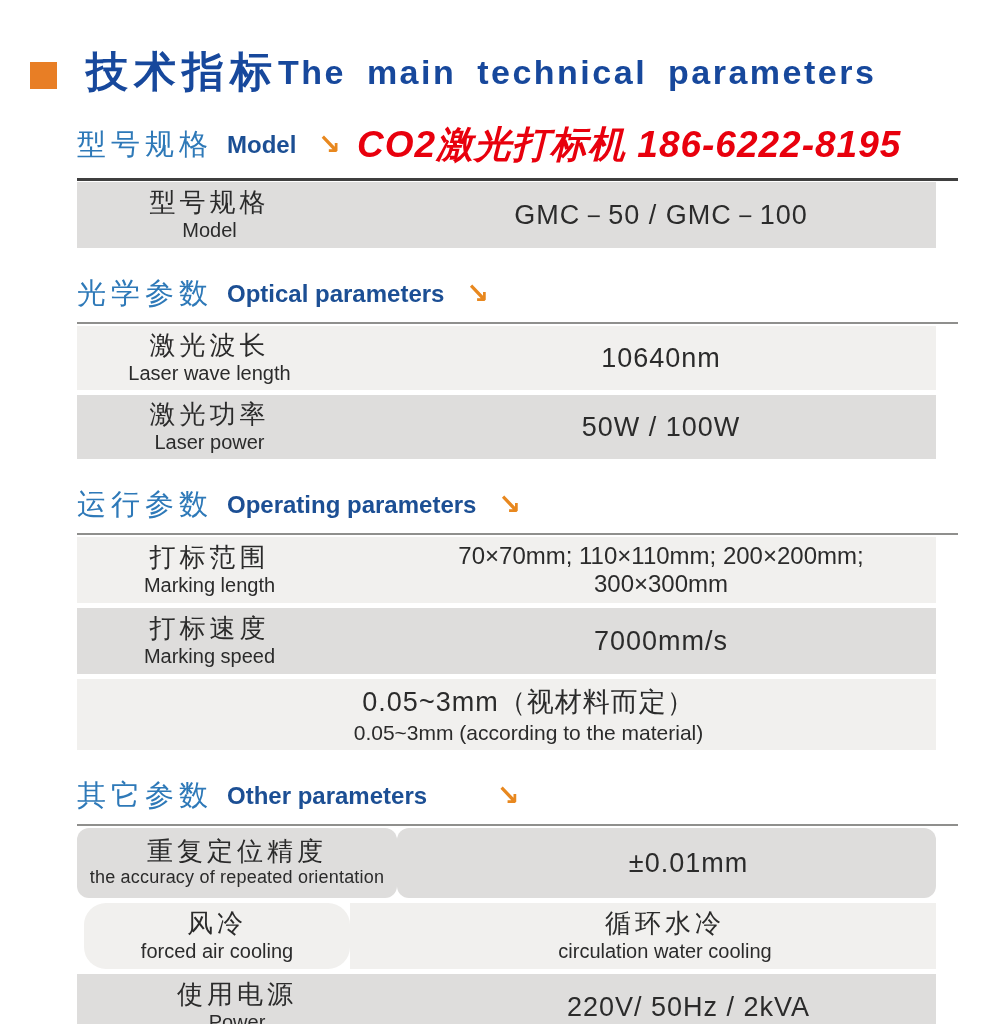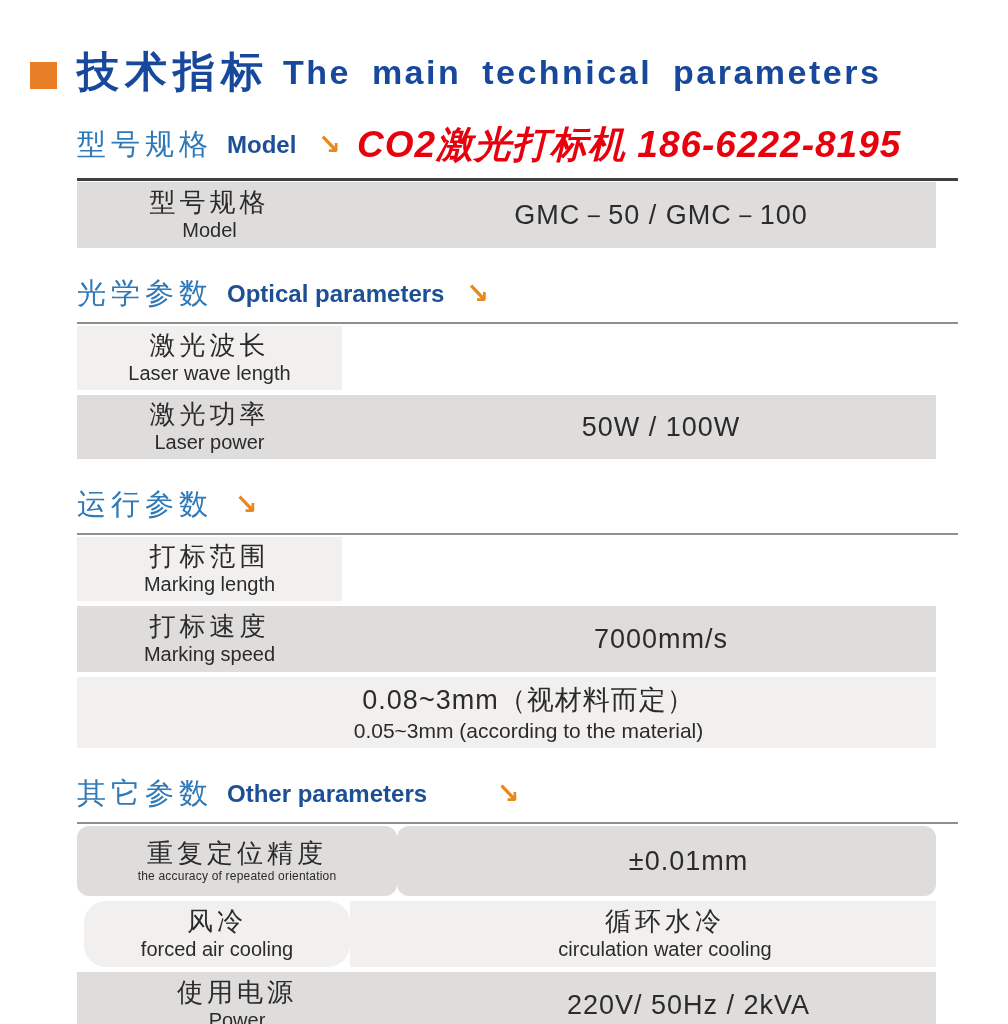--- a/index.html
+++ b/index.html
@@ -5,22 +5,22 @@
   * { margin:0; padding:0; box-sizing:border-box; }
   html,body { background:#ffffff; }
   .page {
     width:1008px; height:1024px; background:#ffffff; overflow:hidden;
     font-family:"Liberation Sans","DejaVu Sans",sans-serif; color:#2b2b2b;
     position:relative;
   }
   
   .main-title { display:flex; align-items:center; padding:44px 0 0 30px; }
   .bullet { width:27px; height:27px; background:#e87e25; flex:0 0 auto; margin-top:6px; }
-  .title-zh { font-size:42px; font-weight:bold; color:#17489c; letter-spacing:6px; margin-left:20px; }
-  .title-en { font-size:34px; font-weight:bold; color:#17489c; letter-spacing:2.5px; word-spacing:9px; margin-left:14px; white-space:nowrap; }
+  .title-zh { font-size:42px; font-weight:bold; color:#17489c; letter-spacing:6px; margin-left:29px; }
+  .title-en { font-size:34px; font-weight:bold; color:#17489c; letter-spacing:2.5px; word-spacing:9px; margin-left:0; white-space:nowrap; }
 
   
   .section-head { display:flex; align-items:center; margin-left:77px; white-space:nowrap; }
   .sh-zh { font-size:29px; color:#2e79b8; letter-spacing:5px; }
   .sh-en { font-size:24px; font-weight:bold; color:#1c4f94; margin-left:14px; }
   .sh-arrow { color:#e8881f; font-size:27px; font-weight:bold; margin-left:22px; transform:scaleY(1.05); }
   .sh-arrow.far { margin-left:70px; }
   .annotation { color:#e8000d; font-size:37px; font-weight:bold; font-style:italic; margin-left:16px; letter-spacing:1px; }
 
   .mt-h1 { margin-top:20px; }
@@ -38,21 +38,21 @@
   .lab { width:265px; flex:0 0 auto; }
   .lab-wide { width:320px; flex:0 0 auto; }
   .val { flex:1 1 auto; margin-left:0;padding-left:48px; }
   .val-mid { width:266px; flex:0 0 auto; margin-left:7px;border-radius:22px; }
   .light { background:#f1f0ee; }
   .dark  { background:#dedddc; }
   .h66 { min-height:66px; } .h64 { min-height:64px;align-items:center; } .h70 { min-height:70px;border-radius:12px; }
 
   .zh-label { font-size:26px; letter-spacing:4px; line-height:1.15; }
   .en-label { font-size:20px; line-height:1.2; }
-  .en-label.small { font-size:12px; letter-spacing:0.2px;text-align:right; }
+  .en-label.small { font-size:18px; letter-spacing:0.2px;text-align:right; }
   .value { font-size:27px; letter-spacing:1px; }
   .value.cond { font-size:24px; letter-spacing:0; font-stretch:condensed; }
   .value-sub { font-size:21px; margin-top:1px; }
 </style>
 </head>
 <body>
 
 <div class="page">
 
   <div class="main-title">
@@ -85,56 +85,63 @@
     <span class="sh-en">Optical parameters</span>
     <span class="sh-arrow">↘</span>
   </div>
 
   <div class="spec-table">
     <div class="row">
       <div class="cell lab light h64">
         <span class="zh-label">激光波长</span>
         <span class="en-label">Laser wave length</span>
       </div>
+      <div class="cell val light h64">
+        <span class="value">10640nm</span>
+      </div>
     </div>
     <div class="row">
       <div class="cell lab dark h64">
         <span class="zh-label">激光功率</span>
         <span class="en-label">Laser power</span>
       </div>
       <div class="cell val dark h64">
         <span class="value">50W / 100W</span>
       </div>
     </div>
   </div>
 
   <div class="section-head mt-h">
     <span class="sh-zh">运行参数</span>
+    <span class="sh-en">Operating parameters</span>
     <span class="sh-arrow">↘</span>
   </div>
 
   <div class="spec-table">
     <div class="row">
       <div class="cell lab light h64">
         <span class="zh-label">打标范围</span>
         <span class="en-label">Marking length</span>
+      </div>
+      <div class="cell val light h64">
+        <span class="value cond">70×70mm;  110×110mm;  200×200mm;  300×300mm</span>
       </div>
     </div>
     <div class="row">
       <div class="cell lab dark h66">
         <span class="zh-label">打标速度</span>
         <span class="en-label">Marking speed</span>
       </div>
       <div class="cell val dark h66">
         <span class="value">7000mm/s</span>
       </div>
     </div>
     <div class="row">
       <div class="cell val light h66">
-        <span class="value">0.08~3mm（视材料而定）</span>
+        <span class="value">0.05~3mm（视材料而定）</span>
         <span class="value-sub">0.05~3mm   (according to the material)</span>
       </div>
     </div>
   </div>
 
   <div class="section-head mt-h">
     <span class="sh-zh">其它参数</span>
     <span class="sh-en">Other parameters</span>
     <span class="sh-arrow far">↘</span>
   </div>

